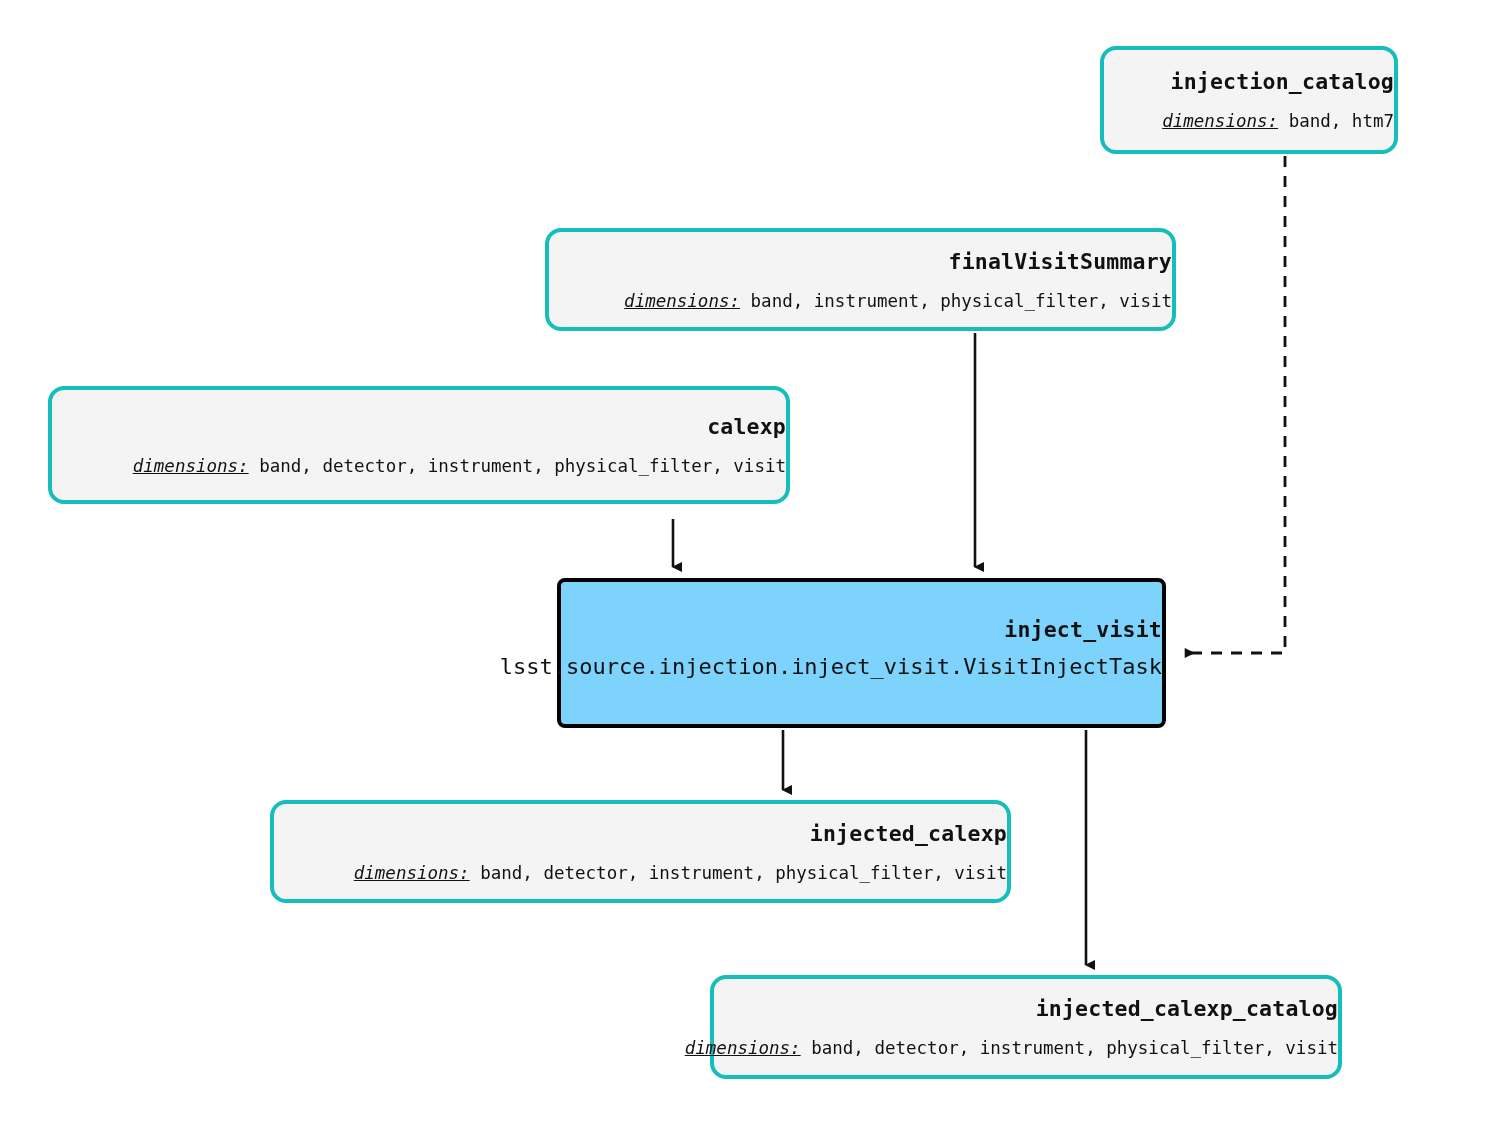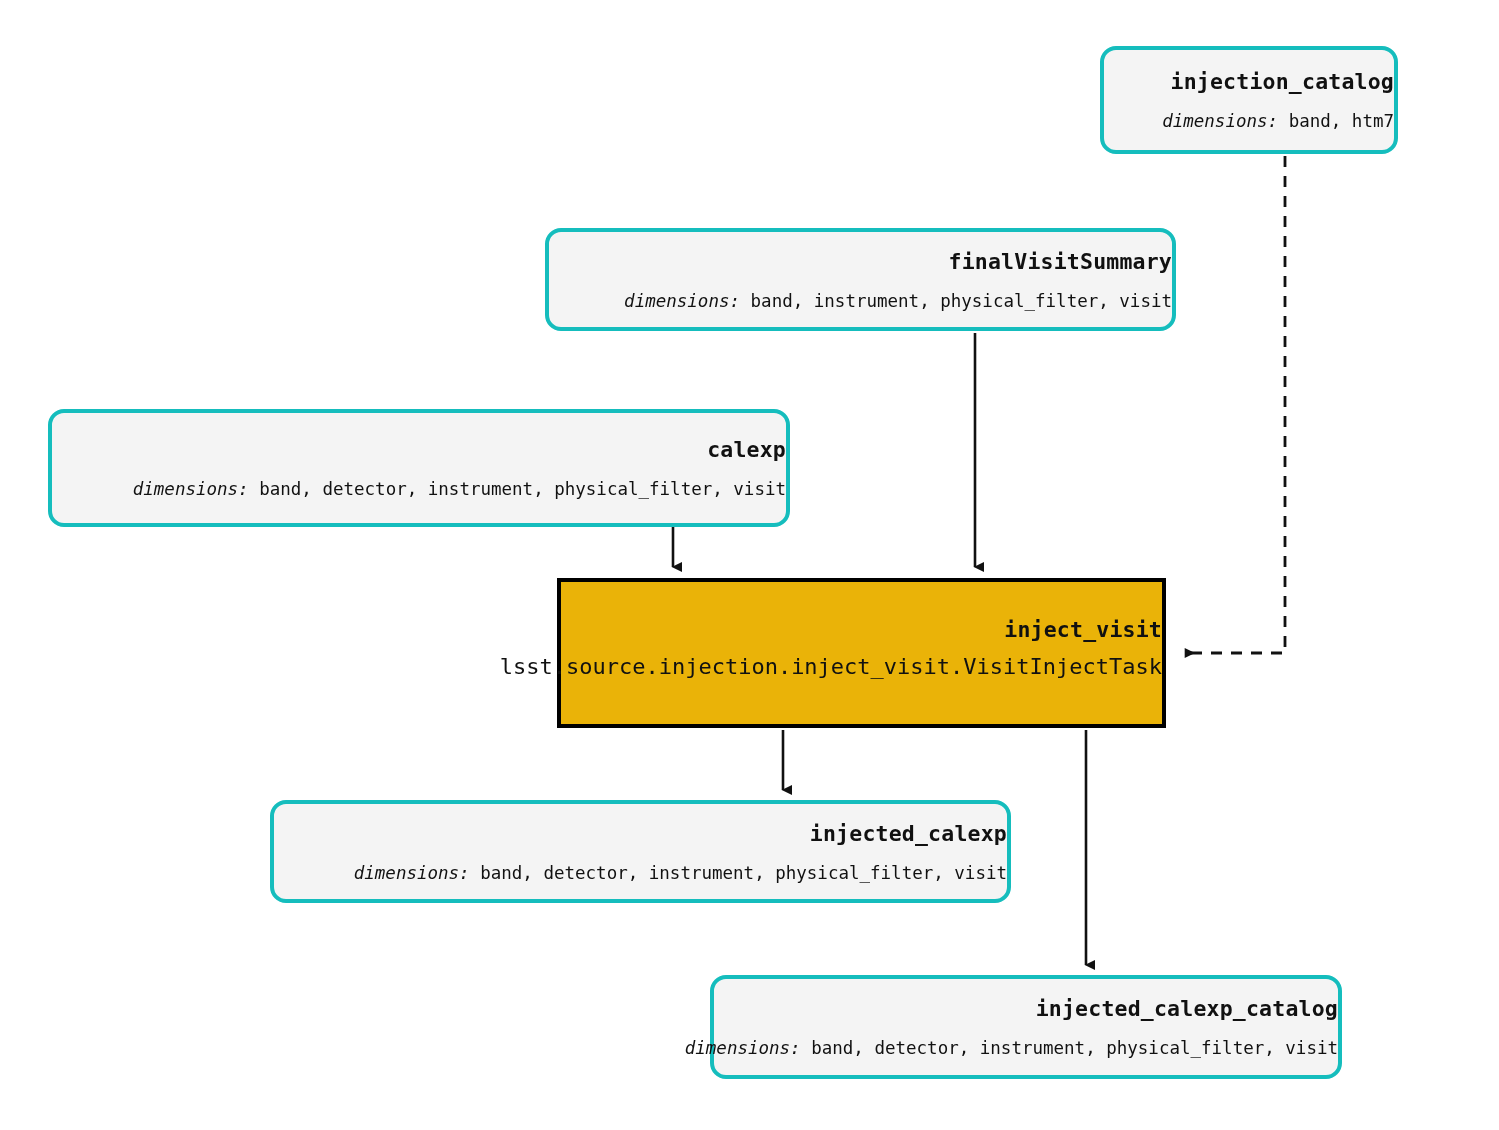--- a/index.html
+++ b/index.html
@@ -34,23 +34,23 @@
     justify-content: center;
     text-align: center;
     z-index: 3;
   }
   .node.dataset {
     background: #f4f4f4;
     border: 4px solid #15bdbd;
     border-radius: 16px;
   }
   .node.task {
-    background: #eab308;
+    background: #7dd3fc;
     border: 4px solid #000000;
-    border-radius: 0;
+    border-radius: 8px;
   }
   .node-title {
     font-weight: bold;
     color: #111111;
     letter-spacing: 0.2px;
     white-space: nowrap;
   }
   .dataset .node-title { font-size: 21.5px; }
   .task .node-title    { font-size: 21.5px; }
 
@@ -59,36 +59,37 @@
     font-size: 22px;
     white-space: nowrap;
   }
   .node-dims {
     color: #111111;
     font-size: 17.5px;
     white-space: nowrap;
   }
   .dims-key {
     font-style: italic;
+    text-decoration: underline;
   }
 
   
   .dataset .node-title { margin-bottom: 17px; }
   .task .node-title    { margin-bottom: 12px; }
   .task .node-sub      { margin-bottom: 11px; }
 
   
   #node-injection-catalog {
     left: 1100px; top: 46px; width: 298px; height: 108px;
   }
   #node-final-visit-summary {
     left: 545px; top: 228px; width: 631px; height: 103px;
   }
   #node-calexp {
-    left: 48px; top: 409px; width: 742px; height: 118px;
+    left: 48px; top: 386px; width: 742px; height: 118px;
   }
   #node-inject-visit {
     left: 557px; top: 578px; width: 609px; height: 150px;
   }
   #node-injected-calexp {
     left: 270px; top: 800px; width: 741px; height: 103px;
   }
   #node-injected-calexp-catalog {
     left: 710px; top: 975px; width: 632px; height: 104px;
   }

